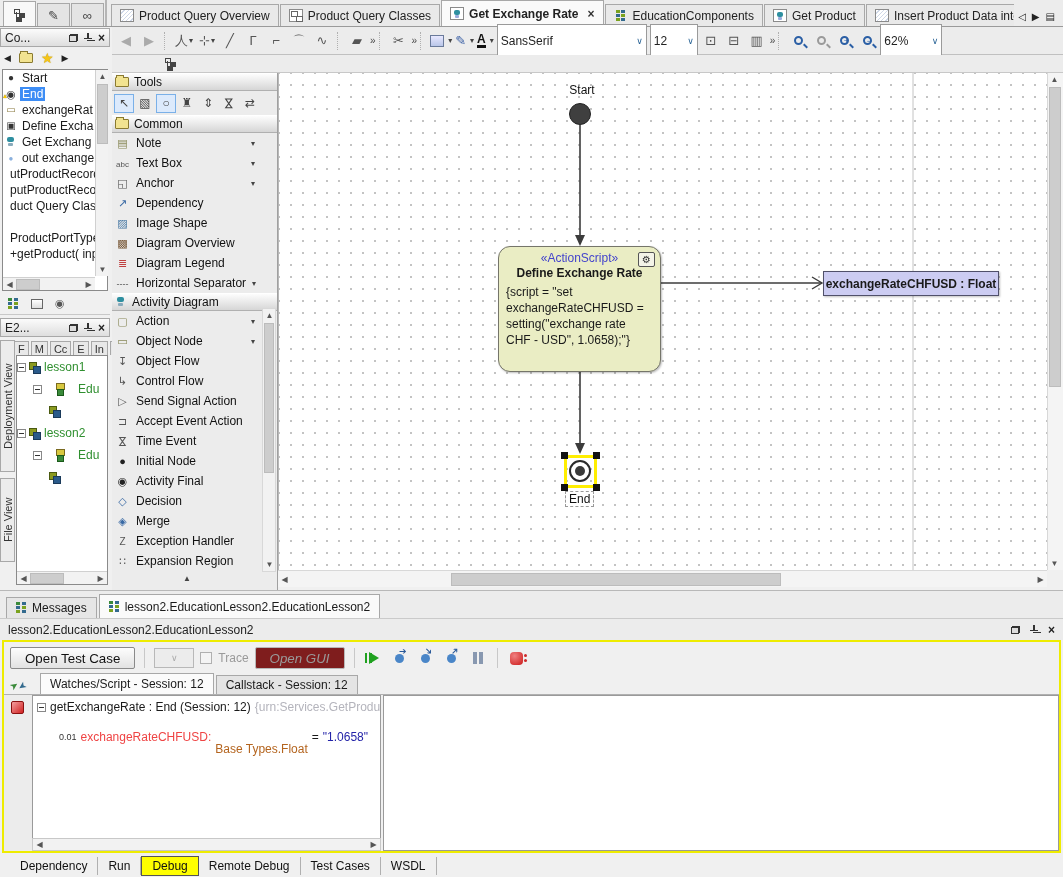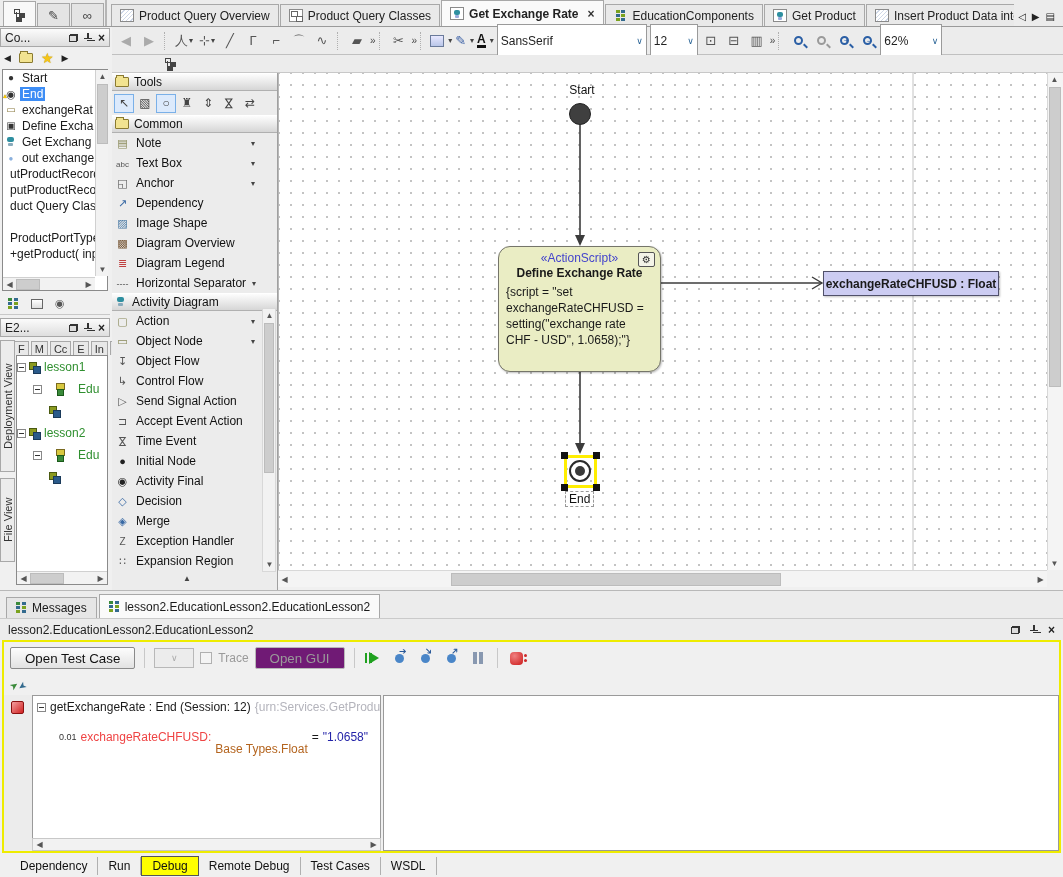--- a/index.html
+++ b/index.html
@@ -167,21 +167,21 @@
   #outtabs { left:0; top:590px; width:1063px; height:28px; background:#ececec; border-top:1px solid #b8b8b8; display:flex; align-items:flex-end; padding-left:6px; }
   .outtab { display:flex; align-items:center; gap:5px; height:21px; padding:0 9px; border:1px solid #a8a8a8; border-bottom:none; background:#e6e6e6; margin-right:2px; white-space:nowrap; }
   .outtab.active { background:#fafafa; height:24px; }
 
   
   #dbghead { left:0; top:618px; width:1063px; height:22px; background:#ececec; border-top:1px solid #cacaca; display:flex; align-items:center; padding:0 8px; gap:10px; }
   #dbghead .ttl { flex:1; color:#222; }
   #dbgbox { left:2px; top:640px; width:1059px; height:213px; border:2px solid #eeec00; background:#f0f0f0; }
   #dbgtb { position:absolute; left:0; top:2px; width:100%; height:28px; display:flex; align-items:center; gap:6px; padding:0 6px; }
   .btn { height:22px; padding:0 14px; background:linear-gradient(#fdfdfd,#e2e2e2); border:1px solid #8a8a8a; border-radius:2px; display:flex; align-items:center; color:#111; }
-  .btn.dis { color:#9a9a9a; background:#701a75; border-color:#b8b8b8; }
+  .btn.dis { color:#9a9a9a; background:#7f1d1d; border-color:#b8b8b8;font-style:italic; }
   .ddis { width:40px; height:20px; border:1px solid #b8b8b8; background:#ececec; display:flex; align-items:center; justify-content:center; color:#aaa; font-size:9px; }
   .cbox { width:12px; height:12px; border:1px solid #b0b0b0; background:#f4f4f4; }
   .dtxt { color:#9a9a9a; }
   .vsep { width:1px; height:20px; background:#c8c8c8; margin:0 3px; }
   .playico { width:0; height:0; border-left:10px solid #1fa11f; border-top:6px solid transparent; border-bottom:6px solid transparent; position:relative; }
   .playico::before { content:""; position:absolute; left:-14px; top:-5px; width:3px; height:10px; border-left:2px solid #1fa11f; border-right:2px solid #1fa11f; }
   .stepico { width:9px; height:9px; border-radius:50%; background:#4a86c8; position:relative; }
   .stepico::after { content:"➔"; position:absolute; left:4px; top:-8px; font-size:9px; color:#2a5a9a; }
   .stepico.s2::after { transform:rotate(45deg); }
   .stepico.s3::after { transform:rotate(-45deg); }
@@ -727,20 +727,30 @@
         </span>
       <span class="tb-ico">
           <span class="pauseico"></span>
         </span>
       <span class="vsep"></span>
       <span class="tb-ico">
           <span class="stopico"></span>
         </span>
     </div>
     <span class="refico"></span>
+    <div id="dbgtabs">
+
+        <div class="dtab active" style="visibility: visible;">
+          <span>Watches/Script - Session: 12</span>
+        </div>
+
+        <div class="dtab">
+          <span>Callstack - Session: 12</span>
+        </div>
+      </div>
     <div id="dbggutter">
       <span class="bpico"></span>
     </div>
     <div id="watchpane">
       <div class="wline1">
         <span class="exp has"></span>
         <span>getExchangeRate : End (Session: 12)</span>
         <span class="gray">{urn:Services.GetProductServ</span>
       </div>
       <div class="wline2">

